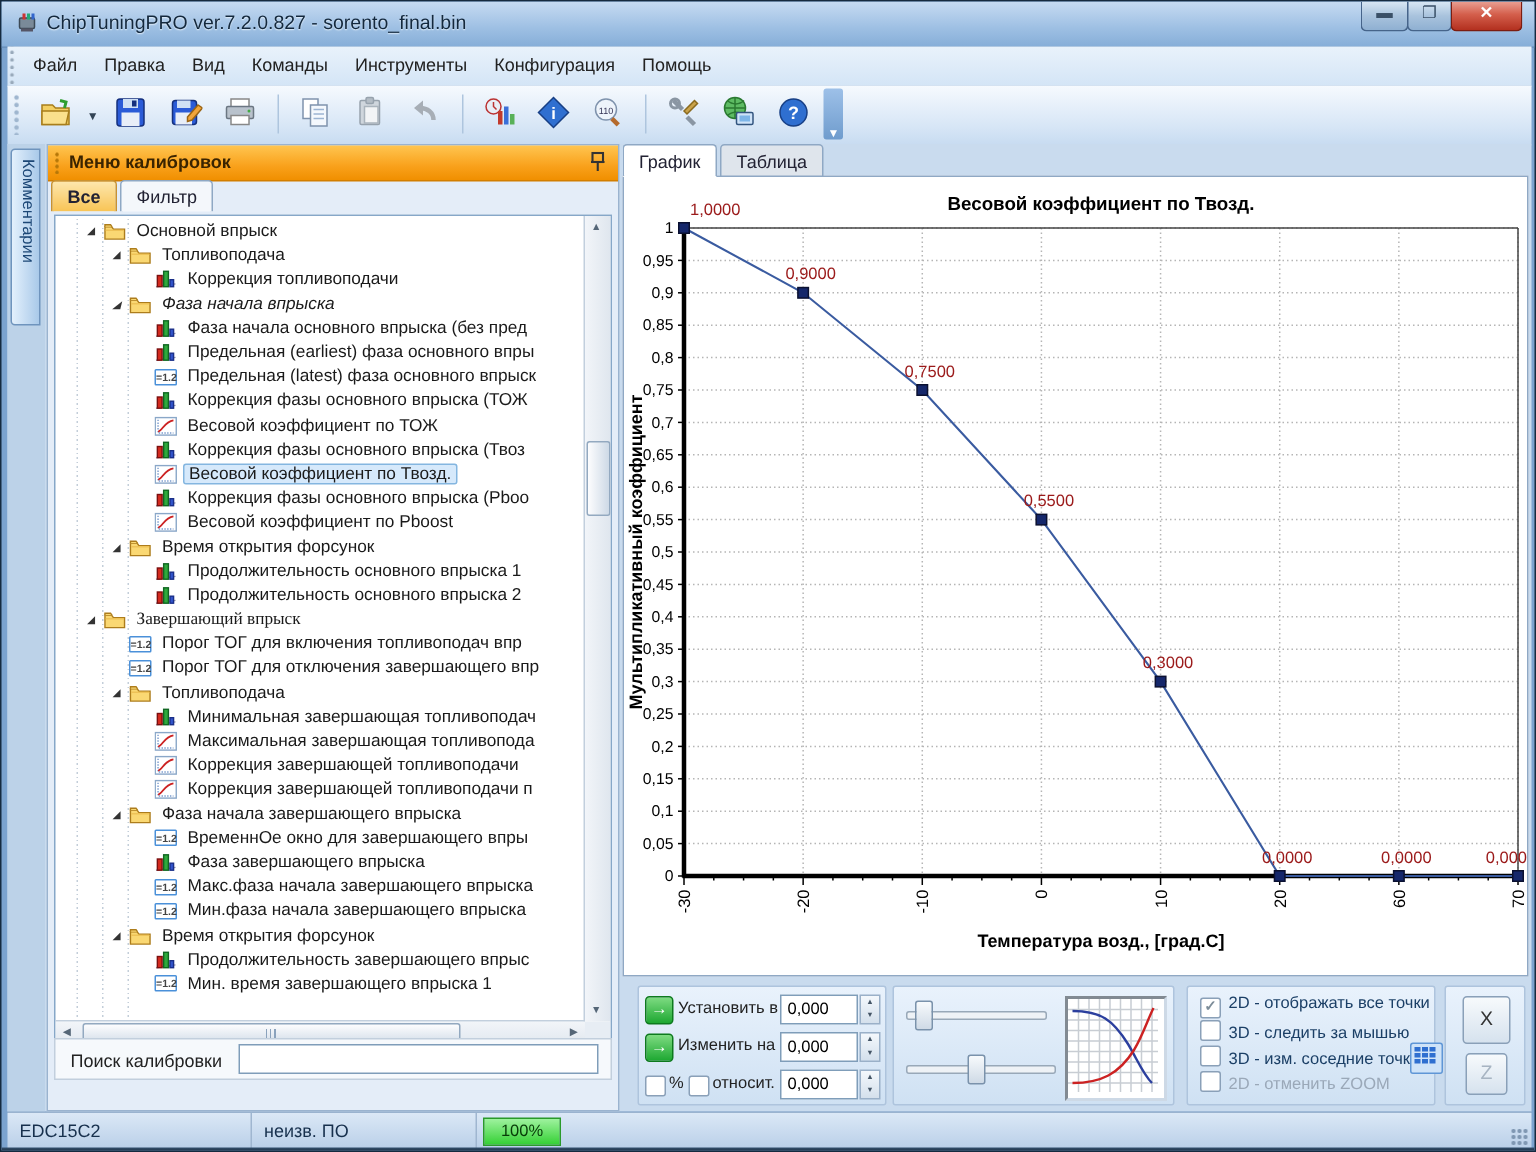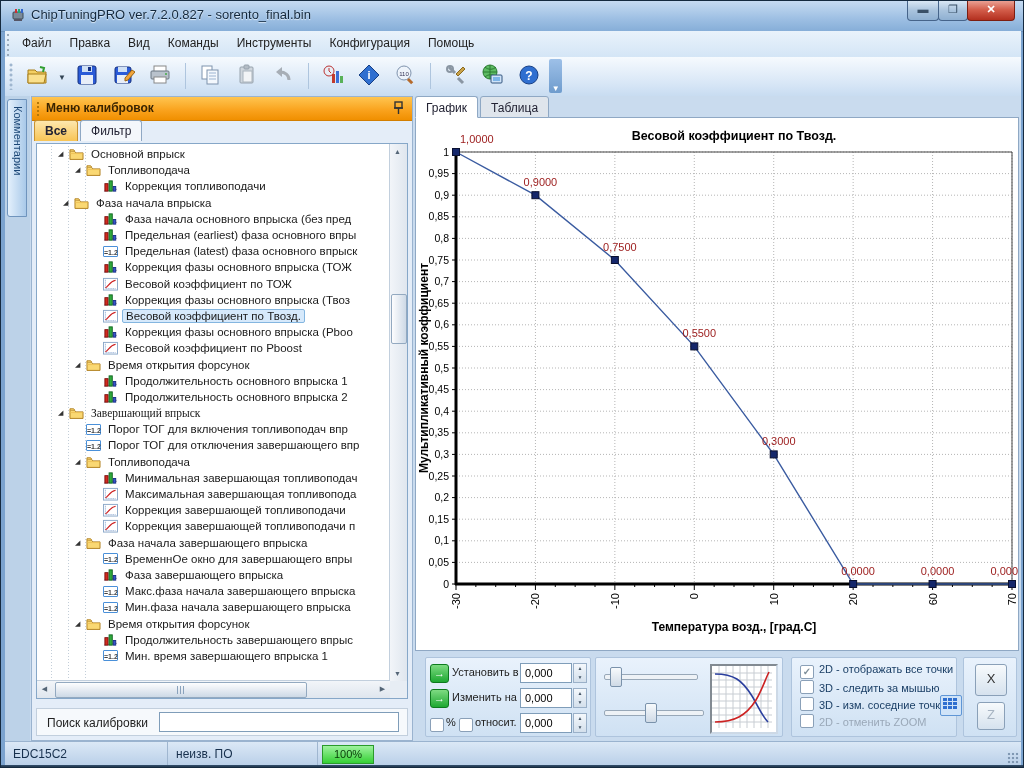--- a/index.html
+++ b/index.html
@@ -66,21 +66,21 @@
   .trow.sel .tlabel{background:#d6e9fb;border:1px solid #84b6e0;border-radius:2px;}
   
   .vscroll{position:absolute;right:0;top:0;bottom:17px;width:17px;background:linear-gradient(90deg,#f2f5f9,#dfe6ee);border-left:1px solid #c2cfdd;}
   .vthumb{position:absolute;left:1px;top:150px;width:14px;height:48px;background:linear-gradient(90deg,#fdfdfe,#cdd9e6);border:1px solid #93a9c0;border-radius:2px;}
   .sarrow{position:absolute;width:15px;height:15px;font-size:7px;color:#567;text-align:center;line-height:15px;}
   .hscroll{position:absolute;left:0;right:17px;bottom:0;height:17px;background:linear-gradient(#f2f5f9,#dfe6ee);border-top:1px solid #c2cfdd;}
   .hthumb{position:absolute;left:18px;top:1px;width:250px;height:14px;background:linear-gradient(#fdfdfe,#cdd9e6);border:1px solid #93a9c0;border-radius:2px;}
   .hthumb:after{content:"";position:absolute;left:50%;top:3px;width:7px;height:8px;margin-left:-4px;
     background:repeating-linear-gradient(90deg,#8aa2bc 0 1px,transparent 1px 3px);}
   .corner{position:absolute;right:0;bottom:0;width:17px;height:17px;background:#e7edf4;}
-  .searchrow{position:absolute;left:4px;bottom:4px;width:372px;height:28px;background:#f6f9fc;border:1px solid #c2cfdd;box-sizing:border-box;}
+  .searchrow{position:absolute;left:4px;bottom:20px;width:372px;height:28px;background:#f6f9fc;border:1px solid #c2cfdd;box-sizing:border-box;}
   .searchrow label{position:absolute;left:10px;top:7px;font-size:12px;color:#222;}
   .searchrow input{position:absolute;left:122px;top:3px;width:240px;height:20px;border:1px solid #7f9db9;font-size:12px;padding:0 4px;box-sizing:border-box;}
   
   .rightpanel{position:absolute;left:410px;top:0;width:606px;height:645px;}
   .rtabs{position:absolute;left:0;top:0;height:22px;font-size:12px;z-index:2;}
   .rtab{display:inline-block;height:22px;padding:4px 10px 0 10px;box-sizing:border-box;margin-right:2px;
     border:1px solid #8fa8c4;border-radius:3px 3px 0 0;background:#dfe5ec;color:#223;}
   .rtab.active{background:#fff;border-bottom-color:#fff;}
   .chartbox{position:absolute;left:0;top:21px;width:604px;height:534px;background:#fff;border:1px solid #8fa8c4;box-sizing:border-box;}
   
@@ -263,21 +263,21 @@
             <div class="trow" style="padding-left: 55px;">
               <span class="exp"></span>
               <svg class="ic" viewBox="0 0 16 15" width="15" height="14">
                 <path d="M1 13l14-2" stroke="#99a"></path>
                 <rect x="2" y="5" width="3.4" height="8" fill="#d42a1e" stroke="#7a0f0f"></rect>
                 <rect x="6.5" y="2" width="3.4" height="11" fill="#2faa3c" stroke="#116622"></rect>
                 <rect x="11" y="8" width="2.6" height="5" fill="#3355cc" stroke="#1a2f88"></rect>
               </svg>
               <span class="tlabel">Коррекция топливоподачи</span>
             </div>
-            <div class="trow" style="padding-left: 26px;">
+            <div class="trow" style="padding-left: 38px; font-style: italic;">
               <span class="exp">◢</span>
               <svg class="ic" viewBox="0 0 16 15" width="15" height="14">
                 <path d="M1 4.5h4.8l1.4 1.8H15v7H1z" fill="#fad873" stroke="#ad7d1c"></path>
                 <path d="M1 4.5V3h4l1 1.4" fill="#fad873" stroke="#ad7d1c"></path>
                 <path d="M1.5 7h13" stroke="#eec257"></path>
               </svg>
               <span class="tlabel">Фаза начала впрыска</span>
             </div>
             <div class="trow" style="padding-left: 55px;">
               <span class="exp"></span>

